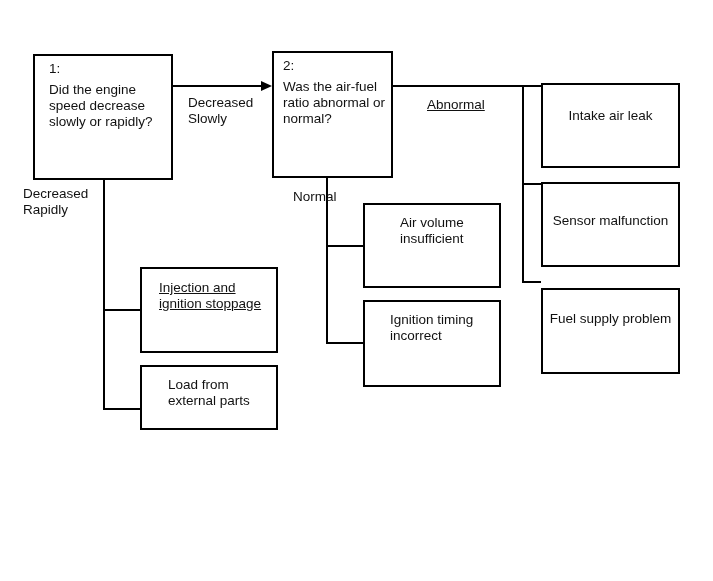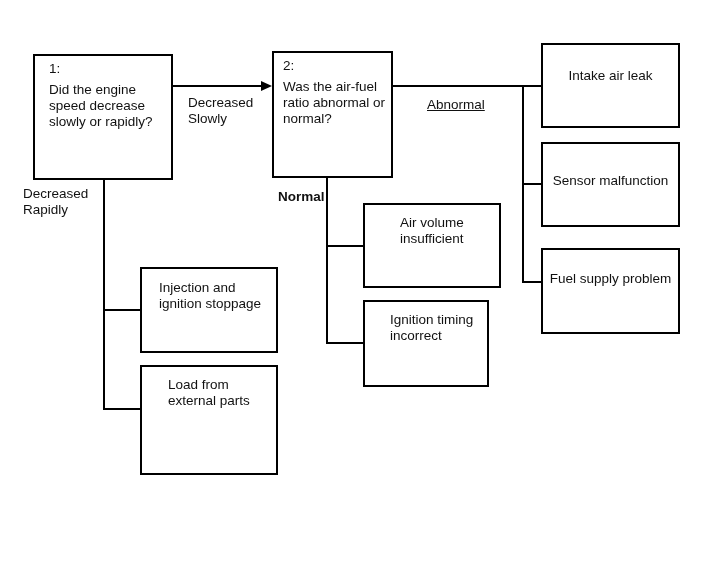--- a/index.html
+++ b/index.html
@@ -22,20 +22,21 @@
     position: absolute;
     box-sizing: border-box;
     border: 2px solid #000000;
     background: #ffffff;
   }
   .node .num {
     margin-bottom: 5px;
   }
   .node.center-text {
     text-align: center;
+    margin-top: 40px;
   }
   .hline {
     position: absolute;
     height: 1.5px;
     background: #000000;
   }
   .vline {
     position: absolute;
     width: 1.5px;
     background: #000000;
@@ -79,21 +80,21 @@
     <div>Slowly</div>
   </div>
 
   <div class="edge-label" style="left:23px; top:186px;">
     <div>Decreased</div>
     <div>Rapidly</div>
   </div>
 
   <div class="edge-label" style="left:427px; top:97px;text-decoration:underline;">Abnormal</div>
 
-  <div class="edge-label" style="left:278px; top:189px;font-weight:bold;">Normal</div>
+  <div class="edge-label" style="left:293px; top:189px;">Normal</div>
 
   <div class="node" style="left:33px; top:54px; width:140px; height:126px; padding:5px 6px 0 14px;">
     <div class="num">1:</div>
     <div>Did the engine</div>
     <div>speed decrease</div>
     <div>slowly or rapidly?</div>
   </div>
 
   <div class="node" style="left:272px; top:51px; width:121px; height:127px; padding:5px 4px 0 9px;">
     <div class="num">2:</div>
@@ -112,28 +113,28 @@
 
   <div class="node center-text" style="left:541px; top:248px; width:139px; height:86px; padding-top:21px;">
     <div>Fuel supply problem</div>
   </div>
 
   <div class="node" style="left:363px; top:203px; width:138px; height:85px; padding:10px 8px 0 35px;">
     <div>Air volume</div>
     <div>insufficient</div>
   </div>
 
-  <div class="node" style="left:363px; top:300px; width:126px; height:87px; padding:10px 0 0 25px;">
+  <div class="node" style="left:363px; top:300px; width:138px; height:87px; padding:10px 0 0 25px;">
     <div>Ignition timing</div>
     <div>incorrect</div>
   </div>
 
-  <div class="node" style="left:140px; top:267px; width:138px; height:86px; padding:11px 0 0 17px;">
+  <div class="node" style="left:140px; top:267px; width:138px; height:86px; padding:11px 0 0 17px;text-decoration:underline;">
     <div>Injection and</div>
     <div>ignition stoppage</div>
   </div>
 
-  <div class="node" style="left:140px; top:365px; width:138px; height:110px; padding:10px 0 0 26px;">
+  <div class="node" style="left:140px; top:365px; width:138px; height:65px; padding:10px 0 0 26px;">
     <div>Load from</div>
     <div>external parts</div>
   </div>
 
 </div>
 
 </body></html>

